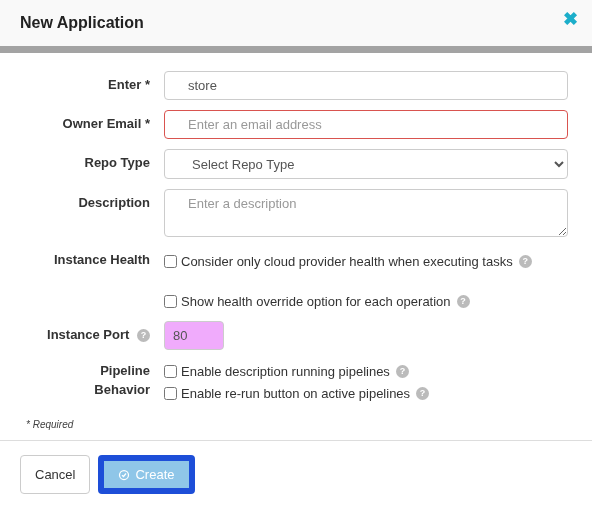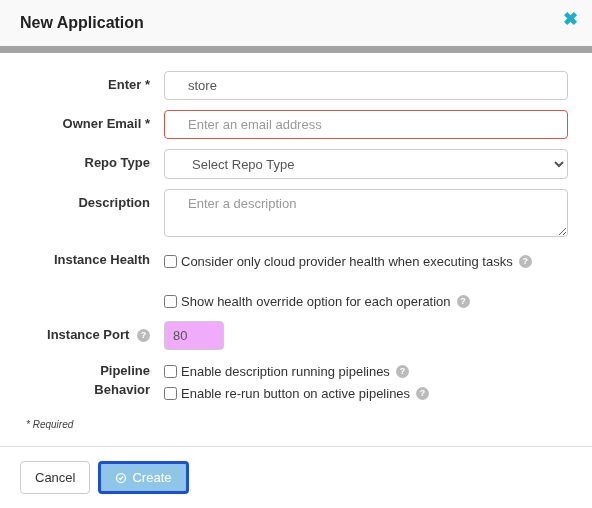--- a/index.html
+++ b/index.html
@@ -155,21 +155,21 @@
     align-items: center;
     gap: 5px;
   }
   .btn-default {
     background: #fff;
     border: 1px solid #ccc;
     color: #333;
   }
   .btn-primary {
     background: #8fc6e8;
-    border: 3px solid #1d4ed8;
+    border: 6px solid #1d4ed8;
     color: #fff;
     cursor: not-allowed;
   }
   .check-icon-svg { width: 12px; height: 12px; flex-shrink: 0; }
   .pipeline-label { line-height: 1.45; text-align: right; }
   .spacer-row { height: 12px; }
 </style>
 </head>
 <body>
 

